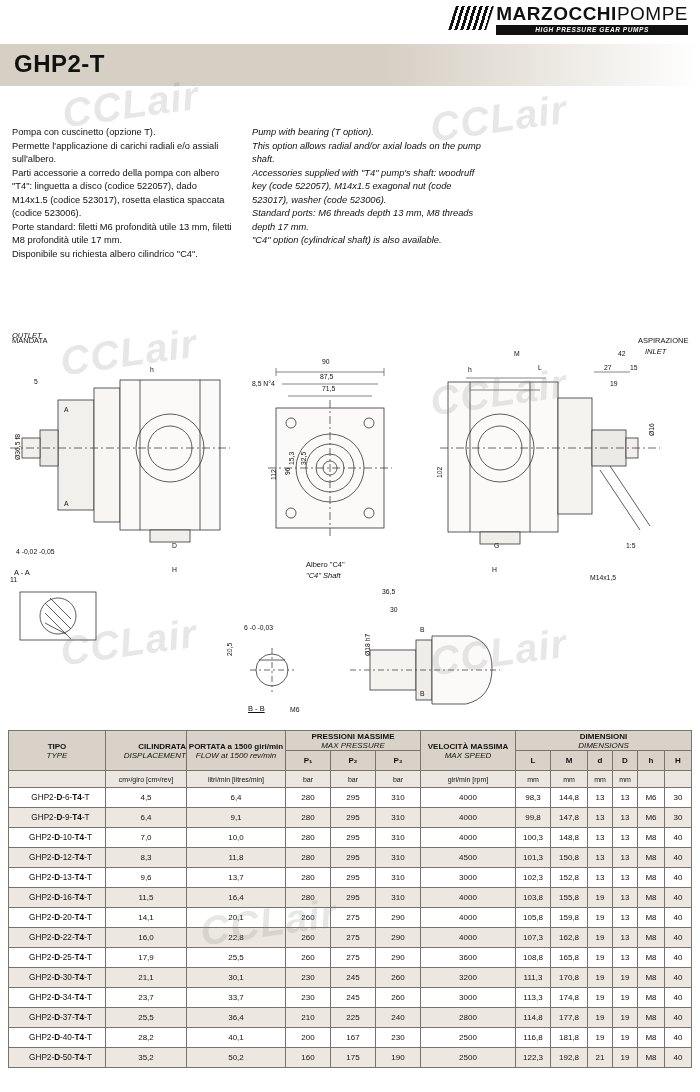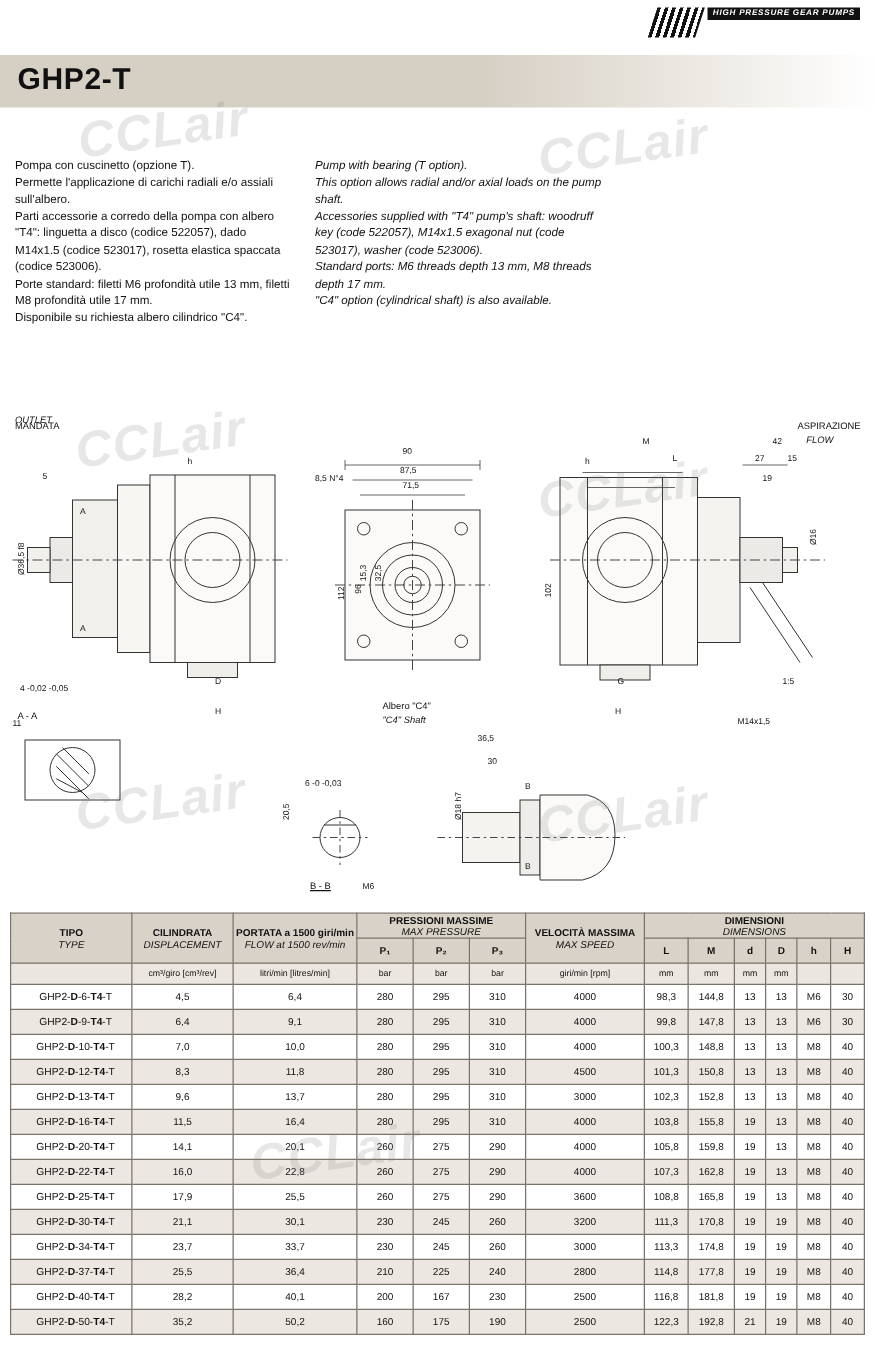--- a/index.html
+++ b/index.html
@@ -83,20 +83,21 @@
     transform:rotate(-8deg);
   }
 </style>
 </head>
 <body>
 
 <div class="brandbar">
   <div class="brand-logo">
     <div class="brand-stripes"></div>
     <div class="brand-text">
+      <div class="brand-name"><span>MARZOCCHI</span><span class="light">POMPE</span></div>
       <div class="brand-sub">HIGH PRESSURE GEAR PUMPS</div>
     </div>
   </div>
 </div>
 
 <div class="titleband"></div>
 <div class="title">GHP2-T</div>
 
 <div class="desc it" style="white-space:pre-line;">Pompa con cuscinetto (opzione T).
 Permette l'applicazione di carichi radiali e/o assiali sull'albero.
@@ -174,21 +175,21 @@
       <line x1="288" y1="76" x2="372" y2="76"></line>
       <line x1="466" y1="58" x2="546" y2="58"></line>
       <line x1="470" y1="70" x2="540" y2="70"></line>
       <line x1="594" y1="52" x2="630" y2="52"></line>
     </g>
   </svg>
 
   <span class="lbl it" style="left:12px;top:16px;">MANDATA</span>
   <span class="lbl en" style="left:12px;top:11px;">OUTLET</span>
   <span class="lbl it" style="left:638px;top:16px;">ASPIRAZIONE</span>
-  <span class="lbl en" style="left:645px;top:27px;">FLOW</span>
+  <span class="lbl en" style="left:645px;top:27px;">INLET</span>
   <span class="lbl" style="left:14px;top:248px;">A - A</span>
   <span class="lbl" style="left:248px;top:384px;text-decoration:underline;">B - B</span>
   <span class="lbl" style="left:306px;top:240px;">Albero "C4"</span>
   <span class="lbl en" style="left:306px;top:251px;">"C4" Shaft</span>
   <span class="dim" style="left:290px;top:386px;">M6</span>
   <span class="dim" style="left:590px;top:254px;">M14x1,5</span>
   <span class="dim" style="left:626px;top:222px;">1:5</span>
 
   <span class="dim" style="left:322px;top:38px;">90</span>
   <span class="dim" style="left:320px;top:53px;">87,5</span>
@@ -227,21 +228,21 @@
   <span class="dim" style="left:420px;top:370px;">B</span>
 </div>
 
 <table>
   <thead>
     <tr>
       <th rowspan="2" style="width:96px;">
         <span>TIPO</span>
         <span class="sub">TYPE</span>
       </th>
-      <th rowspan="2" style="width:80px;">
+      <th rowspan="2" style="width:80px;text-align:right;">
         <span>CILINDRATA</span>
         <span class="sub">DISPLACEMENT</span>
       </th>
       <th rowspan="2" style="width:98px;">
         <span>PORTATA a 1500 giri/min</span>
         <span class="sub">FLOW at 1500 rev/min</span>
       </th>
       <th colspan="3" style="width:120px;">
         <span>PRESSIONI MASSIME</span>
         <span class="sub">MAX PRESSURE</span>

